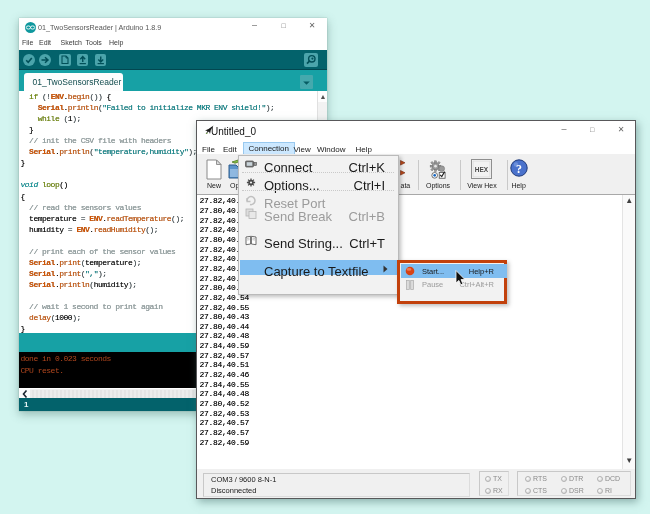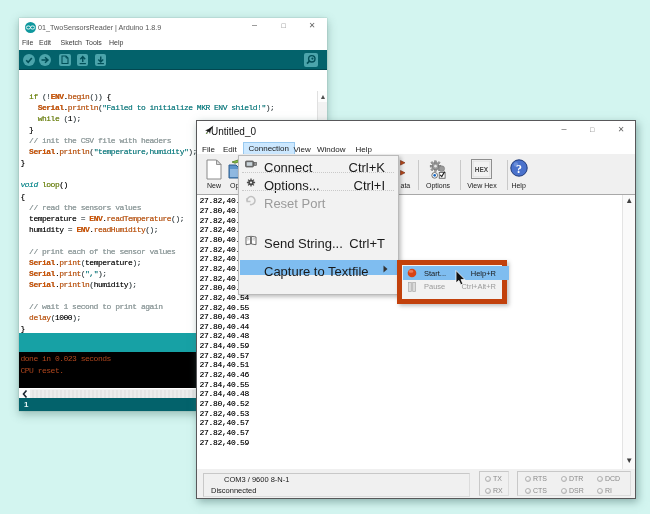--- a/index.html
+++ b/index.html
@@ -61,21 +61,21 @@
 
 
 #menu1 { left:238px; top:155px; width:161px; height:140px; background:#f2f2f2; border:1px solid #bababa;
   box-shadow:2px 2px 4px rgba(0,0,0,.25); font-size:13px; color:#1a1a1a; }
 .mrow { position:absolute; left:1px; width:157px; height:13.4px; }
 .mrow .txt { position:absolute; left:24px; top:2.5px; }
 .mrow .sc { position:absolute; right:12px; top:2.5px; }
 .mrow.dis { color:#9b9b9b; }
 .msep { position:absolute; left:3px; width:152px; border-top:1px dotted #c9c9c9; }
 .mhl { background:#7fbdf0;text-decoration:underline; }
-#menu2 { left:397px; top:259.5px; width:110px; height:44.5px; background:#f2f2f2; border:5px solid #c2410c;
+#menu2 { left:397px; top:259.5px; width:110px; height:44.5px; background:#f2f2f2; border:3px solid #c2410c;
   box-shadow:2px 2px 4px rgba(0,0,0,.25); font-size:7.5px; color:#1a1a1a; }
 .m2row { position:absolute; left:1px; width:106px; height:13.5px; }
 .m2row .txt { position:absolute; left:21px; top:2.6px; }
 .m2row .sc { position:absolute; right:13px; top:2.6px; }
 .m2row.dis { color:#9b9b9b; }
 .micon { position:absolute; left:5px; top:1.5px; width:12px; height:11px; }
 </style>
 </head>
 <body>
 
@@ -125,20 +125,28 @@
       <svg width="11.5" height="11.5" viewBox="0 0 11.5 11.5">
           <path d="M5.75 2.6 L5.75 7.6 M3.3 5.4 L5.75 8 L8.2 5.4" fill="none" stroke="#014f58" stroke-width="1.4"></path>
           <path d="M2.6 9.6 L8.9 9.6" stroke="#014f58" stroke-width="1.2"></path>
         </svg>
     </div>
     <div class="abtn" style="left:284.5px;top:3px;width:14px;height:14px;border-radius:2px;">
       <svg width="14" height="14" viewBox="0 0 14 14">
           <circle cx="7.8" cy="5.8" r="3.2" fill="none" stroke="#014f58" stroke-width="1.4"></circle>
           <circle cx="8.4" cy="5.6" r="1.1" fill="#014f58"></circle>
           <path d="M5.4 8.2 L3 10.6" stroke="#014f58" stroke-width="1.7"></path>
+        </svg>
+    </div>
+  </div>
+  <div id="ard-tabbar" class="abs">
+    <div id="ard-tab">01_TwoSensorsReader</div>
+    <div class="abs" style="left:281px;top:4.5px;width:13px;height:14px;background:#45a9ad;border-radius:1px;">
+      <svg width="13" height="13" viewBox="0 0 13 13">
+          <path d="M3.2 5.5 L6.5 8.8 L9.8 5.5 Z" fill="#075d63"></path>
         </svg>
     </div>
   </div>
   <div id="ard-editor" class="abs">
 <pre>  <span class="kw">if</span> <span class="op">(!</span><span class="cls">ENV</span>.<span class="fn">begin</span><span class="op">())</span> {
     <span class="cls">Serial</span>.<span class="fn">println</span><span class="op">(</span><span class="str">"Failed to initialize MKR ENV shield!"</span><span class="op">);</span>
     <span class="kw">while</span> <span class="op">(</span>1<span class="op">);</span>
   }
   <span class="cm">// init the CSV file with headers</span>
   <span class="cls">Serial</span>.<span class="fn">println</span><span class="op">(</span><span class="str">"temperature,humidity"</span><span class="op">);</span>
@@ -284,21 +292,21 @@
 27.82,40.57
 27.82,40.57
 27.82,40.59</pre>
     <div id="ct-vscroll">
       <div class="arr" style="top:1px;">▲</div>
       <div class="arr" style="bottom:1px;">▼</div>
     </div>
   </div>
   <div id="ct-status" class="abs">
     <div class="sbox" style="left:6px;top:3.5px;width:267px;height:24px;"></div>
-    <div class="abs" style="left:14px;top:6px;font-size:7.5px;color:#1a1a1a;margin-left:13px;">COM3 / 9600 8-N-1</div>
+    <div class="abs" style="left:14px;top:6px;font-size:7.5px;color:#1a1a1a;">COM3 / 9600 8-N-1</div>
     <div class="abs" style="left:14px;top:16.5px;font-size:7.5px;color:#1a1a1a;">Disconnected</div>
     <div class="sbox" style="left:282px;top:2px;width:30px;height:25px;"></div>
     <div class="sbox" style="left:320px;top:2px;width:114px;height:25px;"></div>
     <div class="led" style="left:287.5px;top:6.8px;"></div>
       <div class="ledlbl" style="left:296px;top:6.3px;">TX</div>
     <div class="led" style="left:287.5px;top:18.8px;"></div>
       <div class="ledlbl" style="left:296px;top:18.3px;">RX</div>
     <div class="led" style="left:327.5px;top:6.8px;"></div>
       <div class="ledlbl" style="left:336px;top:6.3px;">RTS</div>
     <div class="led" style="left:327.5px;top:18.8px;"></div>
@@ -337,20 +345,28 @@
       <span class="sc">Ctrl+I</span>
   </div>
   <div class="msep" style="top:34.3px;"></div>
   <div class="mrow dis" style="top:37.3px;">
     <svg class="micon" viewBox="0 0 12 11">
         <path d="M2 6 A4 4 0 1 1 5 9.5" fill="none" stroke="#c0c0c0" stroke-width="1.5"></path>
         <path d="M2 3 L2 6.5 L5.5 6.5" fill="none" stroke="#c0c0c0" stroke-width="1.3"></path>
       </svg>
     <span class="txt">Reset Port</span>
   </div>
+  <div class="mrow dis" style="top:50.7px;">
+    <svg class="micon" viewBox="0 0 12 11">
+        <rect x="1" y="1" width="7" height="7" fill="#ddd" stroke="#b5b5b5" stroke-width="0.8"></rect>
+        <rect x="4" y="3.5" width="7" height="7" fill="#e8e8e8" stroke="#b5b5b5" stroke-width="0.8"></rect>
+      </svg>
+    <span class="txt">Send Break</span>
+      <span class="sc">Ctrl+B</span>
+  </div>
   <div class="mrow" style="top:77.5px;">
     <svg class="micon" viewBox="0 0 12 11">
         <path d="M1 2 L5.6 1.3 L5.6 9 L1 9.7 Z" fill="#fff" stroke="#4a4a4a" stroke-width="0.8"></path>
         <path d="M11 2 L6.4 1.3 L6.4 9 L11 9.7 Z" fill="#fff" stroke="#4a4a4a" stroke-width="0.8"></path>
         <path d="M2 3.5 L4.6 3.1 M2 5 L4.6 4.7 M7.4 3.1 L10 3.5 M7.4 4.7 L10 5" stroke="#9a9a9a" stroke-width="0.6"></path>
       </svg>
     <span class="txt">Send String...</span>
       <span class="sc">Ctrl+T</span>
   </div>
   <div class="mrow mhl" style="top:104.3px;height:15.2px;">

